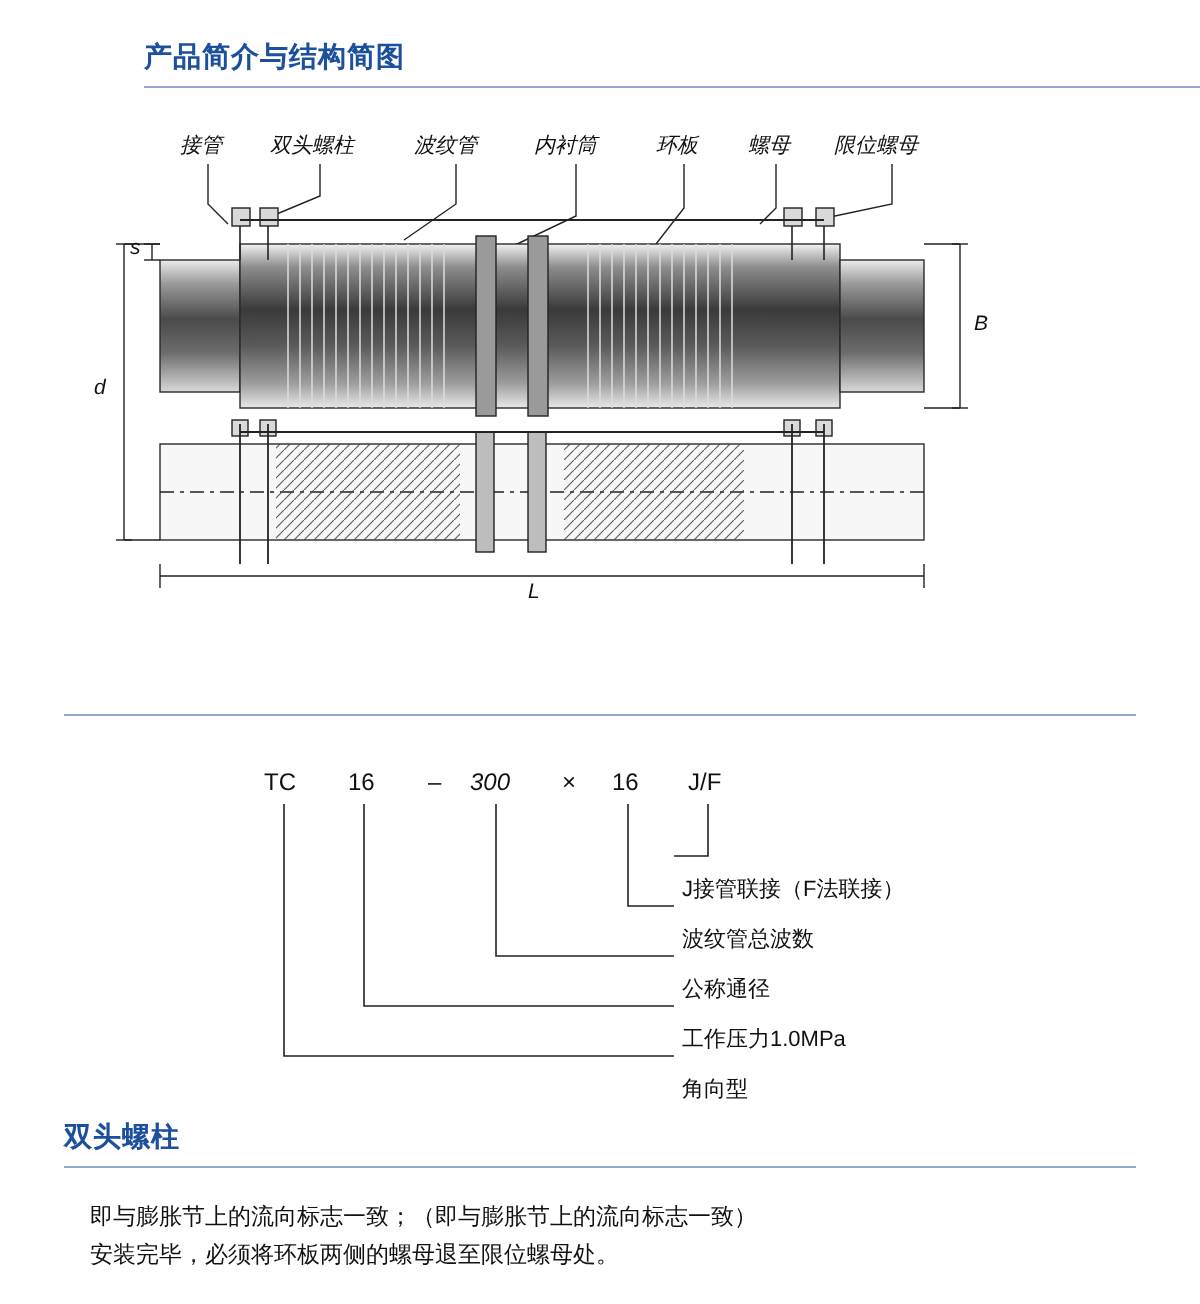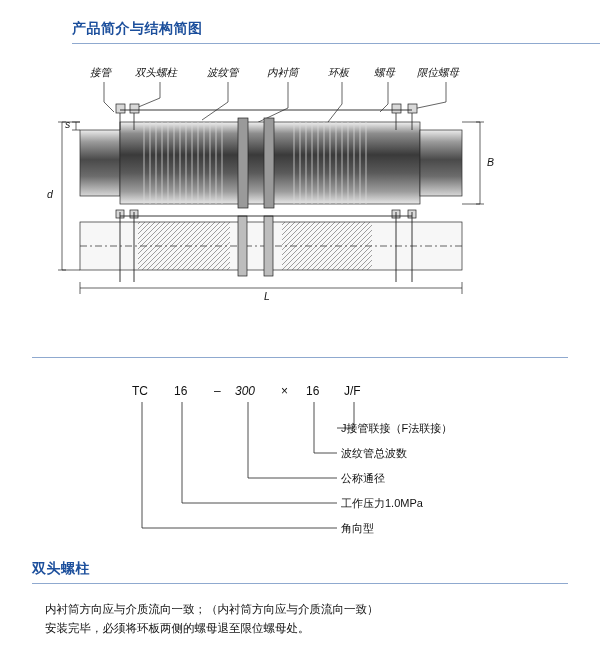--- a/index.html
+++ b/index.html
@@ -73,20 +73,21 @@
     position: absolute;
     font-size: 12px;
     color: #111;
     white-space: nowrap;
   }
   .code-desc {
     position: absolute;
     font-size: 11px;
     color: #111;
     white-space: nowrap;
+    margin-top: 16px;
   }
 
   
   #sec3 {
     position: absolute;
     left: 32px;
     top: 560px;
     width: 536px;
   }
   #notes {
@@ -312,15 +313,15 @@
   <div class="code-desc" style="left:309px; top:116px;">工作压力1.0MPa</div>
   <div class="code-desc" style="left:309px; top:141px;">角向型</div>
 </div>
 
 <div id="sec3">
   <div class="section-title">双头螺柱</div>
   <div class="title-underline"></div>
 </div>
 
 <div id="notes">
-  <div class="note-line">内衬筒方向应与介质流向一致；（内衬筒方向应与介质流向一致）</div>
+  <div class="note-line">即与膨胀节上的流向标志一致；（即与膨胀节上的流向标志一致）</div>
   <div class="note-line">安装完毕，必须将环板两侧的螺母退至限位螺母处。</div>
 </div>
 
 </body></html>

